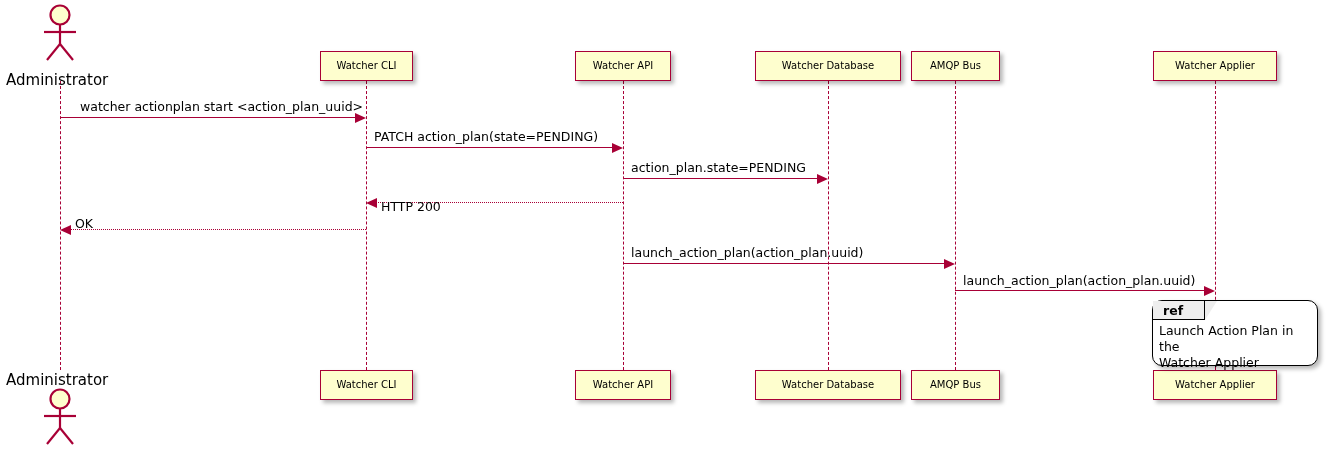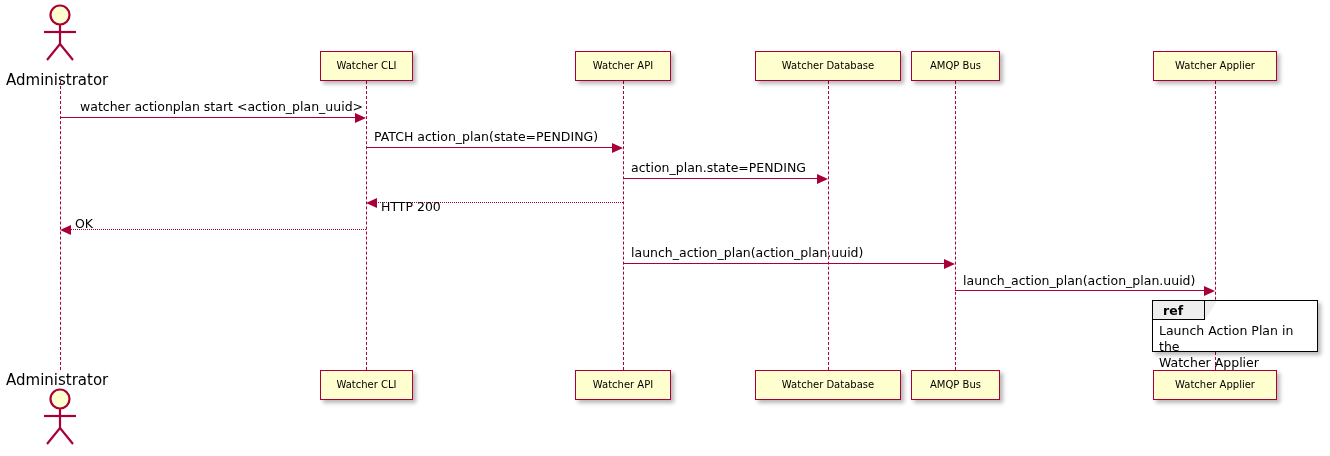--- a/index.html
+++ b/index.html
@@ -180,19 +180,19 @@
     <div class="msg-label" style="left: 381px; top: 184px; margin-top: 15px;">HTTP 200</div>
     <div class="msg-line dotted" style="left: 69px; top: 229px; width: 297px;"></div>
     <div class="arrow-head left" style="left: 60px; top: 224.8px;"></div>
     <div class="msg-label" style="left: 75px; top: 216px;">OK</div>
     <div class="msg-line" style="left: 623px; top: 263px; width: 323px;"></div>
     <div class="arrow-head right" style="left: 944px; top: 258.8px;"></div>
     <div class="msg-label" style="left: 631px; top: 245px;">launch_action_plan(action_plan.uuid)</div>
     <div class="msg-line" style="left: 955px; top: 290px; width: 251px;"></div>
     <div class="arrow-head right" style="left: 1204px; top: 285.8px;"></div>
     <div class="msg-label" style="left: 963px; top: 273px;">launch_action_plan(action_plan.uuid)</div>
-    <div class="ref-box" style="left: 1152px; top: 300px; width: 166px; height: 52px;">
+    <div class="ref-box" style="left: 1152px; top: 300px; width: 166px; height: 66px; border-radius: 10px;">
       <div class="ref-tab" style="width: 52px;">ref</div>
       <div class="ref-tab-corner" style="left: 52px;"></div>
       <div class="ref-body">Launch Action Plan in the
 Watcher Applier</div>
     </div>
   </div>
 
 </body></html>

